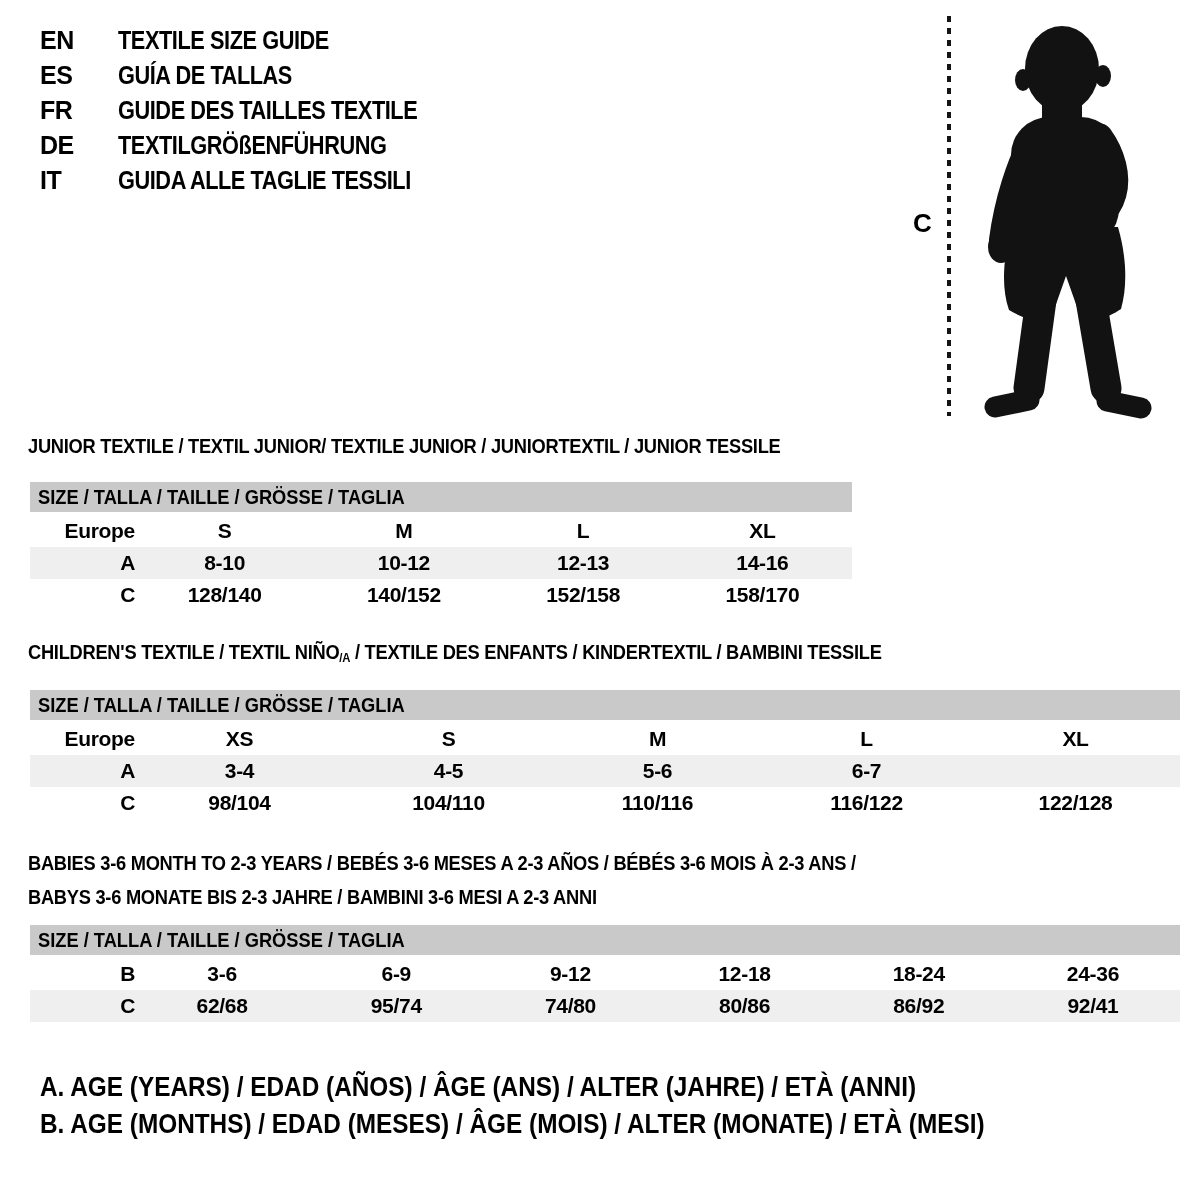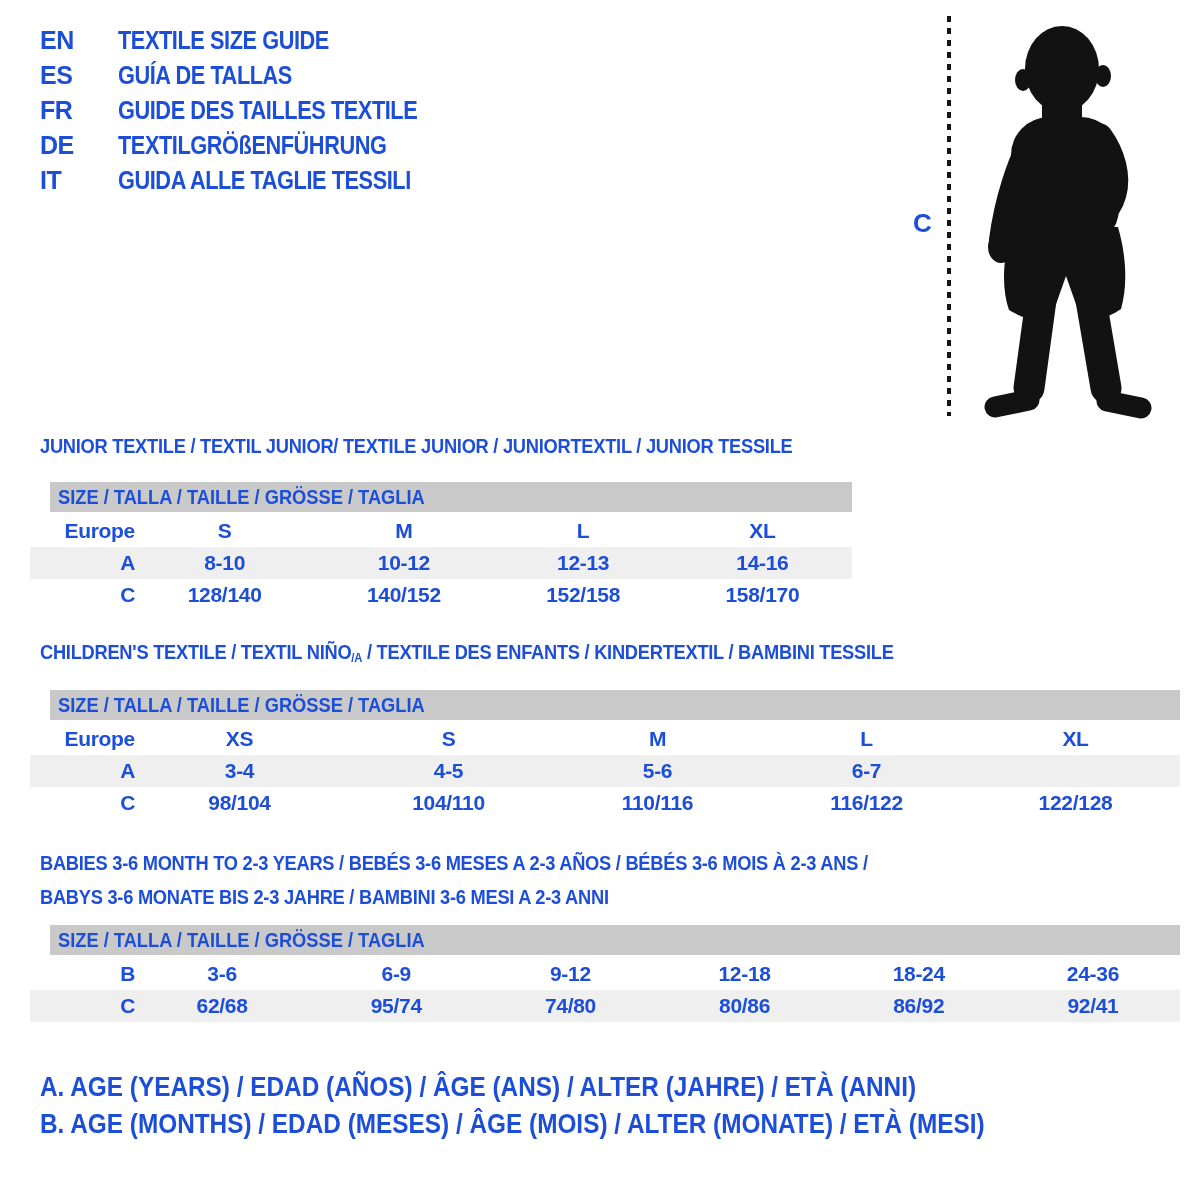--- a/index.html
+++ b/index.html
@@ -1,52 +1,52 @@
 <!DOCTYPE html>
 <html><head>
 <meta charset="utf-8">
 <title>Textile Size Guide</title>
 <style>
   * { margin:0; padding:0; box-sizing:border-box; }
   html,body { background:#ffffff; }
   .page {
     position:relative; width:1200px; height:1200px; background:#ffffff;
-    font-family:"Liberation Sans", sans-serif; font-weight:bold; color:#1d4ed8;
+    font-family:"Liberation Sans", sans-serif; font-weight:bold; color:#000000;
     overflow:hidden;
   }
   .cond { display:inline-block; transform:scaleX(0.87); transform-origin:0 50%; white-space:nowrap; }
 
   
   .lang-block { position:absolute; left:40px; top:26px; }
   .lang-row { display:flex; align-items:baseline; height:35px; font-size:25px; letter-spacing:-0.5px; }
   .lang-code { width:78px; flex:0 0 78px; }
 
   
   .measure-line {
     position:absolute; left:947px; top:16px; width:4px; height:400px;
     background-image:repeating-linear-gradient(to bottom,#141414 0 6px,transparent 6px 12px);
   }
   .measure-label { position:absolute; left:913px; top:208px; font-size:26px; }
   .toddler { position:absolute; left:955px; top:12px; width:200px; height:408px; }
 
   
-  .section-title { position:absolute; left:40px; font-size:21px; letter-spacing:-0.3px; }
+  .section-title { position:absolute; left:28px; font-size:21px; letter-spacing:-0.3px; }
   .title-junior { top:434px; }
   .title-children { top:640px; }
   .title-babies { top:846px; line-height:34px; }
   .title-sub { font-size:0.62em; vertical-align:-0.2em; }
 
   
   .size-table { position:absolute; }
   .junior-table  { left:30px; top:482px; width:822px; }
   .children-table{ left:30px; top:690px; width:1150px; }
   .babies-table  { left:30px; top:925px; width:1150px; }
   .table-header {
     background:#c9c9c9; height:30px; line-height:30px; padding-left:8px;
-    font-size:21px; margin-bottom:3px;margin-left:20px;
+    font-size:21px; margin-bottom:3px;
   }
   .trow { display:grid; height:32px; line-height:32px; font-size:21px; }
   .junior-table .trow   { grid-template-columns:105px repeat(4,1fr); }
   .children-table .trow { grid-template-columns:105px repeat(5,1fr); }
   .babies-table .trow   { grid-template-columns:105px repeat(6,1fr); }
   .trow.alt { background:#efefef; }
   .cell { text-align:center; letter-spacing:-0.3px; }
   .row-label { text-align:right; padding-left:8px; }
 
   

